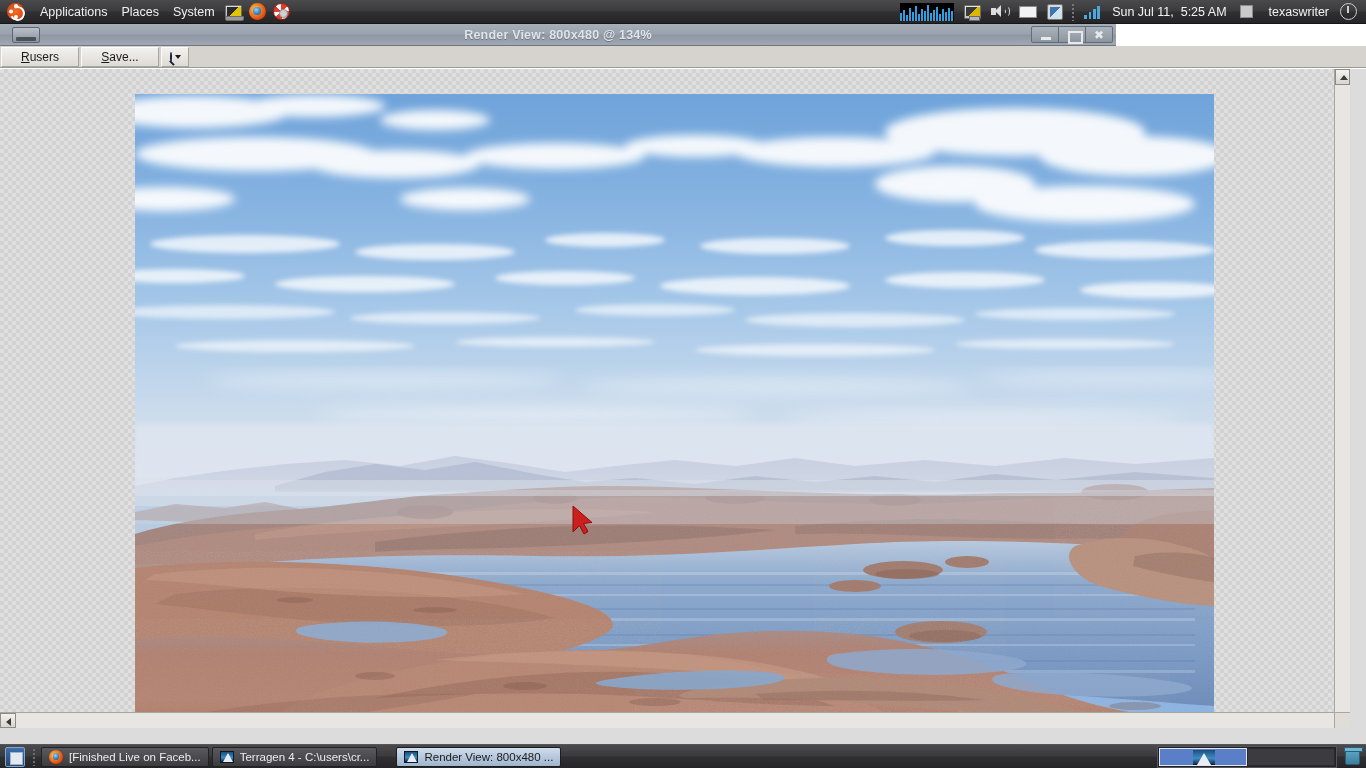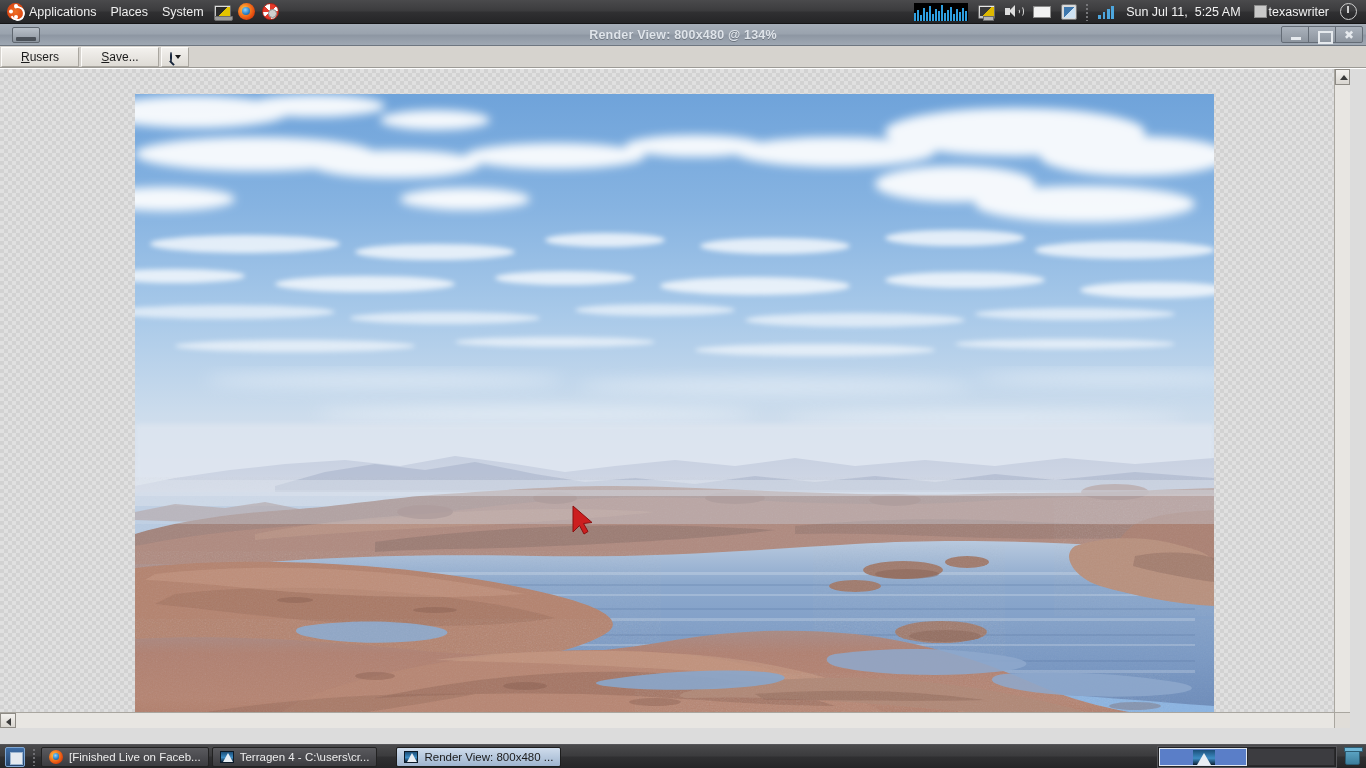--- a/index.html
+++ b/index.html
@@ -12,21 +12,21 @@
   }
 
   
   #top-panel {
     position:absolute; left:0; top:0; width:1366px; height:24px;
     background:linear-gradient(to bottom,#4a4a4c 0%,#3b3b3d 48%,#303032 52%,#252527 100%);
     border-bottom:1px solid #151516;
     display:flex; align-items:center; color:#e8e8e8;
   }
   .panel-menu {
-    height:16px; display:flex; align-items:center; gap:5px;
+    height:16px; display:flex; align-items:center; gap:16px;
     padding:0 7px; font-size:12.5px; color:#efefef; cursor:default;
   }
   .ubuntu-logo {
     width:17px; height:17px; border-radius:50%;
     background:radial-gradient(circle at 50% 50%, #f07023 0%, #dd4814 70%, #a83610 100%);
     position:relative; flex:none;
   }
   .ubuntu-logo::before{
     content:""; position:absolute; left:3px; top:3px; width:11px; height:11px;
     border-radius:50%; border:2.5px solid #fff; border-left-color:transparent;
@@ -97,30 +97,30 @@
 
   
   .ic-signal { width:16px;height:14px;display:flex;align-items:flex-end;gap:1.5px;}
   .ic-signal i { width:3px;background:#4da6dd;}
   .ic-signal i:nth-child(1){height:4px;}
   .ic-signal i:nth-child(2){height:7px;}
   .ic-signal i:nth-child(3){height:10px;}
   .ic-signal i:nth-child(4){height:13px;}
 
   #clock { font-size:12.5px; color:#f2f2f2; padding:0 7px; white-space:pre; }
-  #user-menu { display:flex;gap:2px;padding:0 6px;font-size:12.5px;color:#f2f2f2;}
+  #user-menu { display:flex;gap:16px;padding:0 6px;font-size:12.5px;color:#f2f2f2;}
   .user-square{width:13px;height:13px;background:#c9c9c9;border:1px solid #8c8c8c;}
   .ic-power{width:17px;height:17px;border-radius:50%;border:1.5px solid #cfcfcf;position:relative;}
   .ic-power::before{content:"";position:absolute;left:6px;top:1.5px;width:1.8px;height:7px;background:#cfcfcf;}
 
   
   #window { position:absolute; left:0; top:24px; width:1366px; height:720px; }
 
   #titlebar {
-    position:relative; height:22px; width:1366px;
+    position:relative; height:22px; width:1116px;
     background:linear-gradient(to bottom,#a6aeb8 0%,#9aa3ae 45%,#8e97a3 55%,#9fa8b3 100%);
     border-bottom:1px solid #6e7680;
     display:flex; align-items:center;
   }
   #title-text {
     position:absolute; left:0; right:0; text-align:center;
     font-size:12.5px; font-weight:bold; color:#dfe4ea;
     text-shadow:0 1px 0 #6d757f; letter-spacing:.2px;
   }
   .tb-menu-btn {

